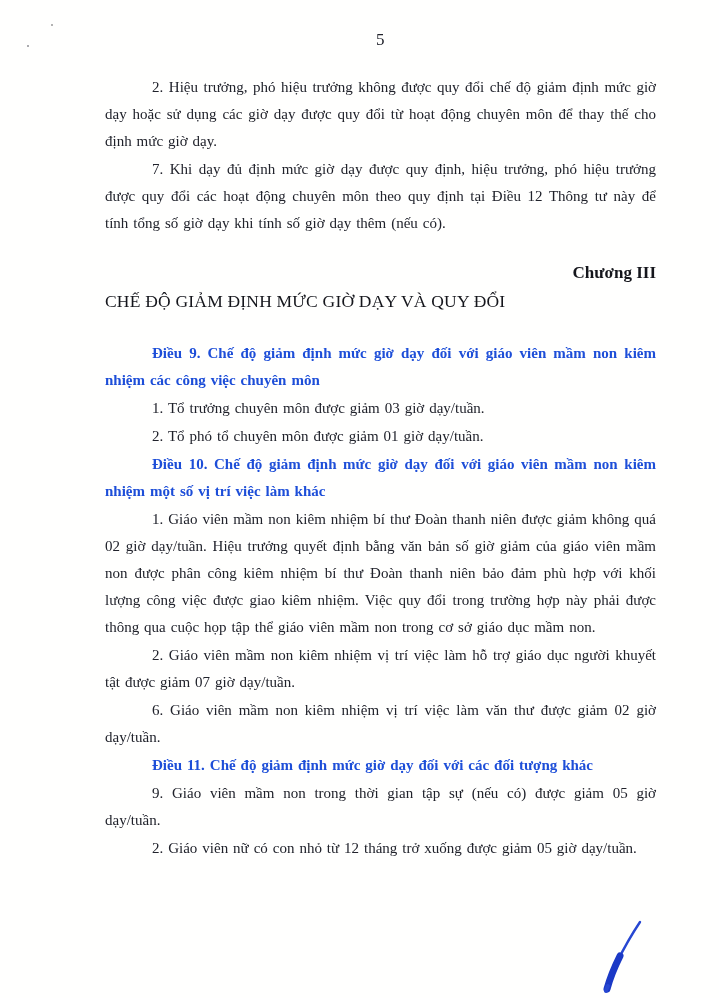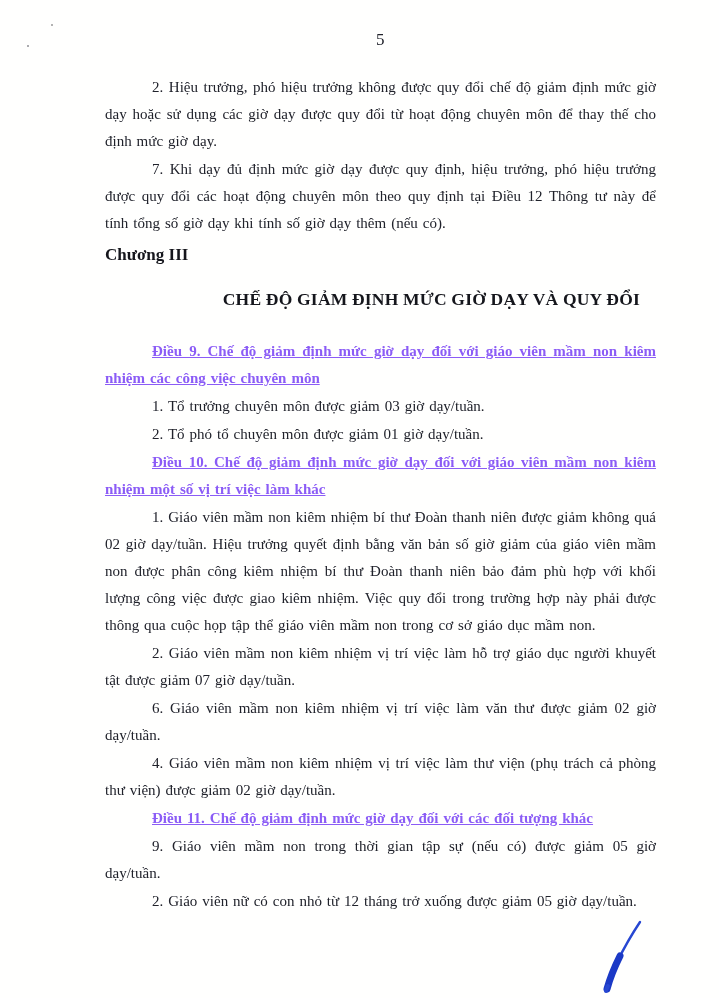--- a/index.html
+++ b/index.html
@@ -30,38 +30,37 @@
   .para {
     font-size: 15px;
     line-height: 27px;
     text-align: justify;
     text-indent: 47px;
     margin: 0 0 1px 0;
     word-spacing: 1.2px;
   }
   .article {
     font-weight: bold;
-    color: #8b5cf6;
-    text-decoration: underline;
+    color: #1d4ed8;
   }
   .mt24 { margin-top: 24px; }
   .chapter-label {
-    text-align: left;
+    text-align: right;
     font-weight: bold;
     font-size: 17px;
     line-height: 27px;
-    margin: 4px 0 0 0;
+    margin: 22px 0 0 0;
     color: #15161c;
   }
   .chapter-title {
-    text-align: right;
-    font-weight: bold;
+    text-align: left;
+    font-weight: normal;
     font-size: 17.5px;
     line-height: 30px;
-    margin: 16px;
+    margin: 0;
     letter-spacing: 0.2px;
     color: #15161c;
   }
   .speck {
     position: absolute;
     border-radius: 50%;
     background: #9a9a9a;
   }
   .speck-a { left: 51px; top: 24px; width: 2px; height: 2px; }
   .speck-b { left: 27px; top: 45px; width: 2px; height: 2px; background:#8f8f95; }
@@ -90,21 +89,20 @@
     <p class="chapter-title">CHẾ ĐỘ GIẢM ĐỊNH MỨC GIỜ DẠY VÀ QUY ĐỔI</p>
 
     <p class="para article mt24">Điều 9. Chế độ giảm định mức giờ dạy đối với giáo viên mầm non kiêm nhiệm các công việc chuyên môn</p>
     <p class="para">1. Tổ trưởng chuyên môn được giảm 03 giờ dạy/tuần.</p>
     <p class="para">2. Tổ phó tổ chuyên môn được giảm 01 giờ dạy/tuần.</p>
 
     <p class="para article">Điều 10. Chế độ giảm định mức giờ dạy đối với giáo viên mầm non kiêm nhiệm một số vị trí việc làm khác</p>
     <p class="para">1. Giáo viên mầm non kiêm nhiệm bí thư Đoàn thanh niên được giảm không quá 02 giờ dạy/tuần. Hiệu trưởng quyết định bằng văn bản số giờ giảm của giáo viên mầm non được phân công kiêm nhiệm bí thư Đoàn thanh niên bảo đảm phù hợp với khối lượng công việc được giao kiêm nhiệm. Việc quy đổi trong trường hợp này phải được thông qua cuộc họp tập thể giáo viên mầm non trong cơ sở giáo dục mầm non.</p>
     <p class="para">2. Giáo viên mầm non kiêm nhiệm vị trí việc làm hỗ trợ giáo dục người khuyết tật được giảm 07 giờ dạy/tuần.</p>
     <p class="para">6. Giáo viên mầm non kiêm nhiệm vị trí việc làm văn thư được giảm 02 giờ dạy/tuần.</p>
-    <p class="para">4. Giáo viên mầm non kiêm nhiệm vị trí việc làm thư viện (phụ trách cả phòng thư viện) được giảm 02 giờ dạy/tuần.</p>
 
     <p class="para article">Điều 11. Chế độ giảm định mức giờ dạy đối với các đối tượng khác</p>
     <p class="para">9. Giáo viên mầm non trong thời gian tập sự (nếu có) được giảm 05 giờ dạy/tuần.</p>
     <p class="para">2. Giáo viên nữ có con nhỏ từ 12 tháng trở xuống được giảm 05 giờ dạy/tuần.</p>
 
   </div>
 
   <svg class="pen-mark" viewBox="0 0 48 80" xmlns="http://www.w3.org/2000/svg">
     <path d="M44 6 C36 18, 28 32, 21 46" fill="none" stroke="#2747d2" stroke-width="2.4" stroke-linecap="round"></path>
     <path d="M24 40 C19 50, 14 62, 11 73" fill="none" stroke="#1b39c6" stroke-width="7" stroke-linecap="round"></path>

